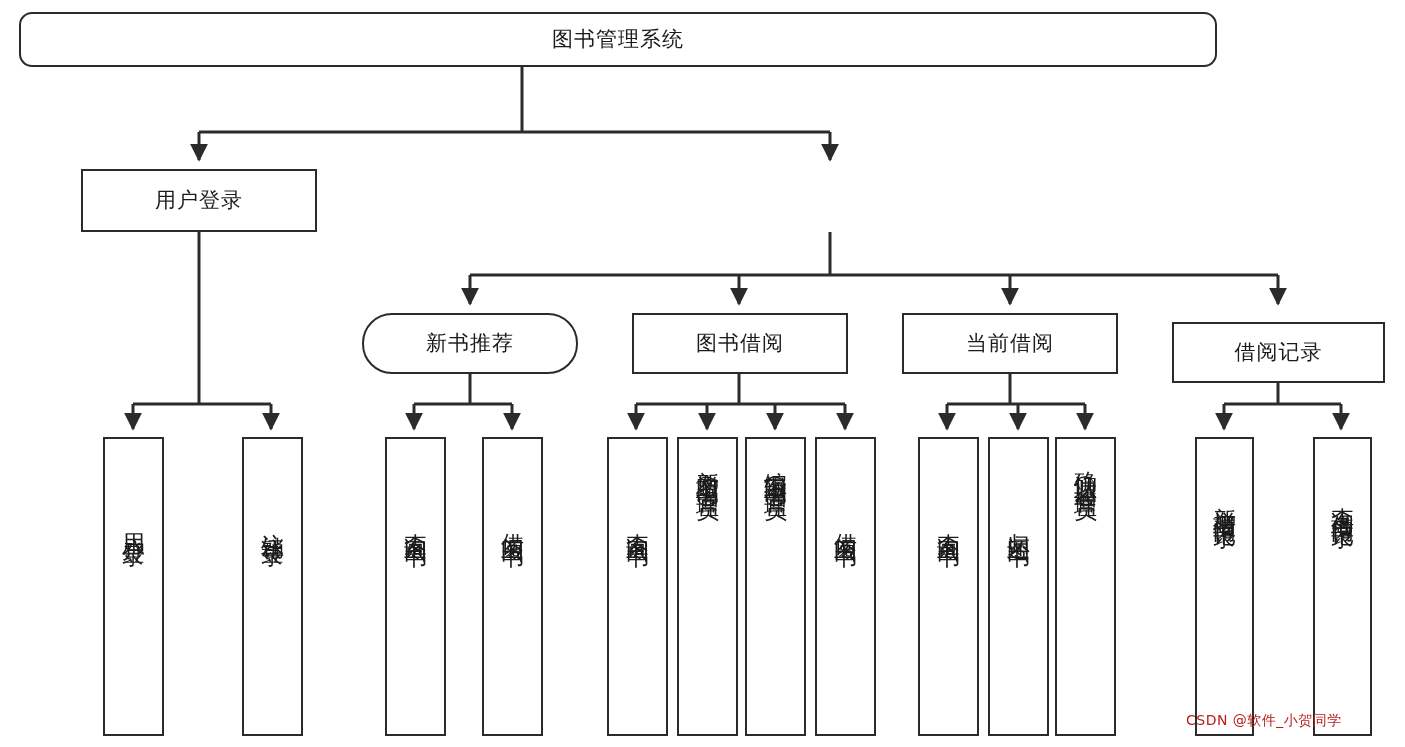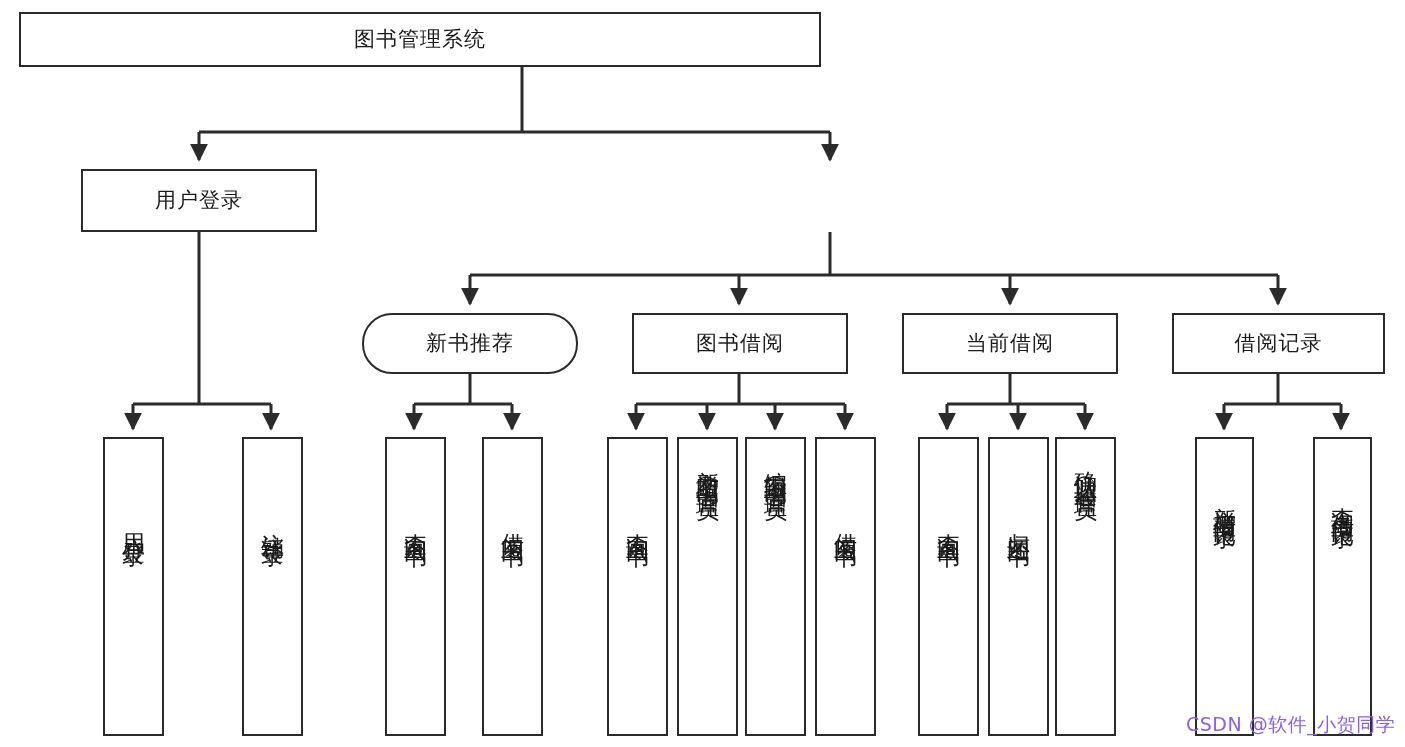--- a/index.html
+++ b/index.html
@@ -60,22 +60,22 @@
   .node.vertical.mid2 .label{
     margin-top:46px;
   }
   .node.vertical.hi .label{
     margin-top:10px;
   }
   #watermark{
     position:absolute;
     left:1186px;
     top:712px;
-    font-size:19px;
-    color:#8b5cf6;
+    font-size:14px;
+    color:#b91c1c;
     letter-spacing:0.5px;
     white-space:nowrap;
     z-index:5;
   }
 </style>
 </head>
 <body>
 
 <div id="canvas">
 
@@ -122,42 +122,42 @@
       <path d="M 1018 404 L 1018 429" marker-end="url(#arrow)"></path>
       <path d="M 1085 404 L 1085 429" marker-end="url(#arrow)"></path>
 
       <path d="M 1278 374 L 1278 404"></path>
       <path d="M 1224 404 L 1341 404"></path>
       <path d="M 1224 404 L 1224 429" marker-end="url(#arrow)"></path>
       <path d="M 1341 404 L 1341 429" marker-end="url(#arrow)"></path>
     </g>
   </svg>
 
-  <div class="node" style="left:19px;top:12px;width:802px;height:55px;">
+  <div class="node" style="left:19px;top:12px;width:1198px;height:55px;border-radius:13px;">
     <span class="label">图书管理系统</span>
   </div>
 
   <div class="node" style="left:81px;top:169px;width:236px;height:63px;">
     <span class="label">用户登录</span>
   </div>
 
 
   <div class="node" style="left:362px;top:313px;width:216px;height:61px;border-radius:30px;">
     <span class="label">新书推荐</span>
   </div>
 
   <div class="node" style="left:632px;top:313px;width:216px;height:61px;">
     <span class="label">图书借阅</span>
   </div>
 
   <div class="node" style="left:902px;top:313px;width:216px;height:61px;">
     <span class="label">当前借阅</span>
   </div>
 
-  <div class="node" style="left:1172px;top:313px;width:213px;height:61px;">
+  <div class="node" style="left:1172px;top:322px;width:213px;height:61px;">
     <span class="label">借阅记录</span>
   </div>
 
   <div class="node vertical mid" style="left:103px;top:437px;width:61px;height:299px;">
     <span class="label">用户登录</span>
   </div>
 
   <div class="node vertical mid" style="left:242px;top:437px;width:61px;height:299px;">
     <span class="label">注销登录</span>
   </div>

